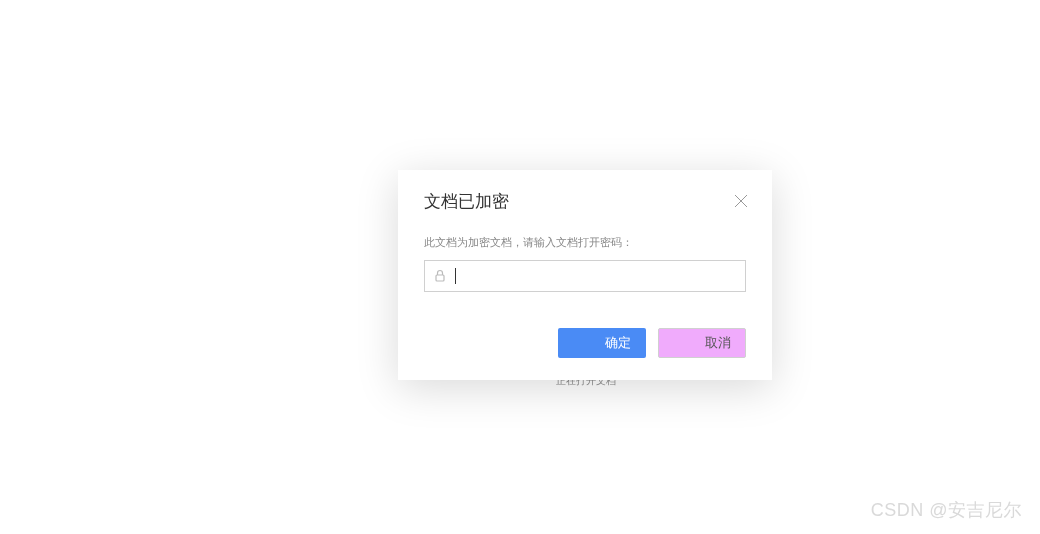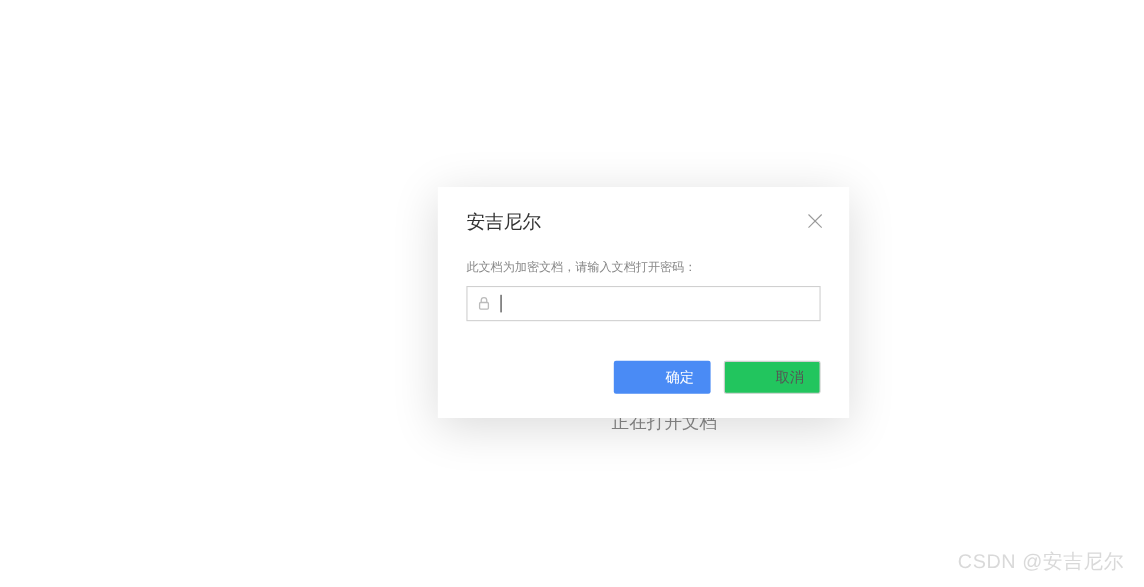--- a/index.html
+++ b/index.html
@@ -109,49 +109,49 @@
       justify-content: center;
       border-radius: 2px;
       padding-left: 32px;
     }
     .btn-primary {
       background: #4a8bf5;
       color: #ffffff;
       border: none;
     }
     .btn-default {
-      background: #22c55e;
+      background: #f0abfc;
       color: #555555;
       border: 1px solid #d0d0d0;
     }
     .behind-text {
       position: absolute;
       left: 556px;
       top: 374px;
-      font-size: 16px;
+      font-size: 10px;
       color: #888;
       z-index: -1;
     }
     .watermark {
       position: absolute;
       right: 18px;
       bottom: 12px;
       font-size: 18px;
       color: rgba(170,170,170,0.45);
       letter-spacing: 0.5px;
     }
   </style>
 </head>
 <body>
 
 <div class="behind-text">正在打开文档</div>
 
 <div class="dialog">
   <div class="dialog-header">
-    <div class="dialog-title">安吉尼尔</div>
+    <div class="dialog-title">文档已加密</div>
     <div class="close-btn">
       <svg viewBox="0 0 14 14">
         <line x1="1" y1="1" x2="13" y2="13"></line>
         <line x1="13" y1="1" x2="1" y2="13"></line>
       </svg>
     </div>
   </div>
   <div class="dialog-label">此文档为加密文档，请输入文档打开密码：</div>
   <div class="input-wrapper">
     <span class="lock-icon">

